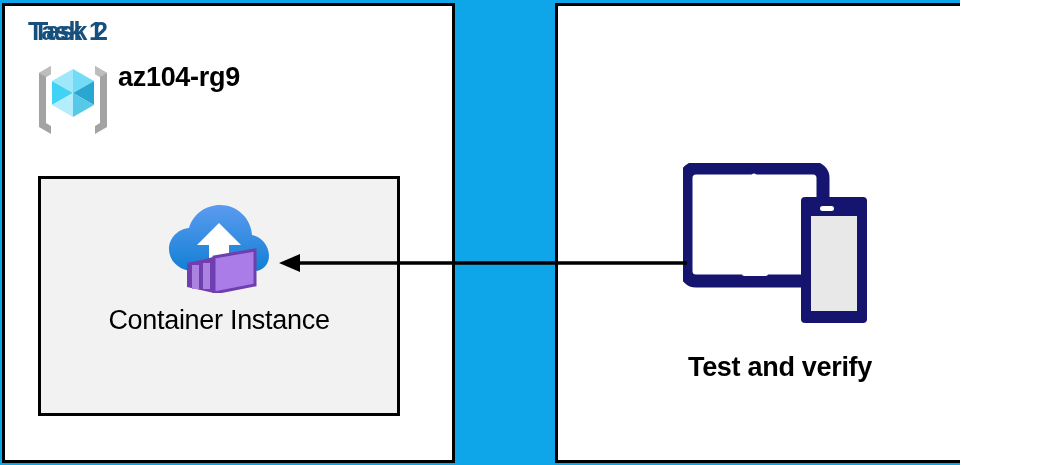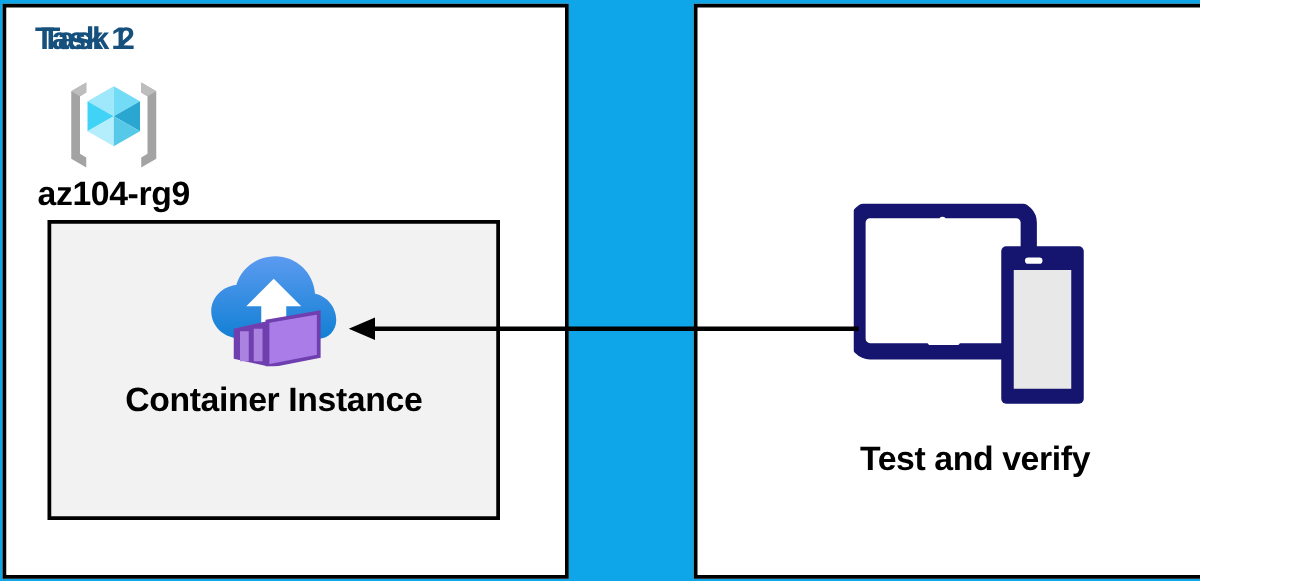--- a/index.html
+++ b/index.html
@@ -38,23 +38,21 @@
   }
   #title-task1 { left: 28px; top: 17px; }
   #title-task2 { left: 33px; top: 17px; }
 
   
   #rg-row {
     position: absolute;
     left: 30px;
     top: 62px;
     display: flex;
-    align-items: center;
     gap: 2px;
-    flex-direction: column;
   }
   #rg-icon { width: 86px; height: 76px; display: block; }
   #rg-label {
     font-size: 27px;
     font-weight: bold;
     color: #000000;
     white-space: nowrap;
     letter-spacing: -0.3px;
   }
 
@@ -78,21 +76,21 @@
     height: 92px;
     display: block;
   }
   #container-label {
     position: absolute;
     left: 0;
     right: 0;
     top: 126px;
     text-align: center;
     font-size: 27px;
-    font-weight: bold;
+    font-weight: normal;
     color: #000000;
     letter-spacing: -0.3px;
   }
 
   
   #devices-icon {
     position: absolute;
     left: 683px;
     top: 163px;
     width: 190px;

